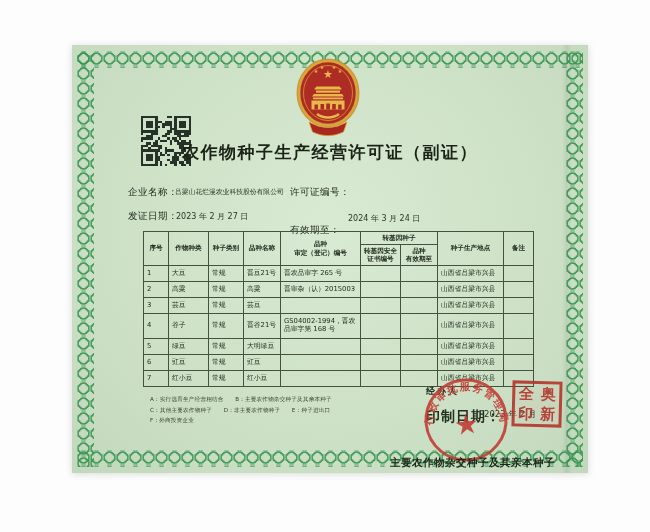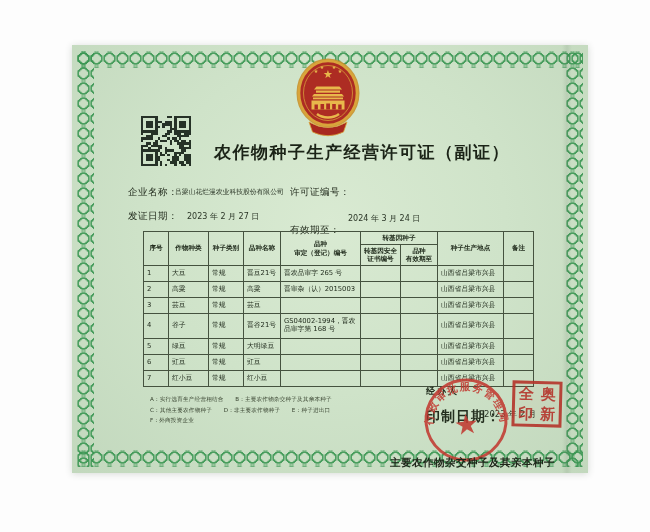--- a/index.html
+++ b/index.html
@@ -33,28 +33,28 @@
   .lace.bottom{left:5px;bottom:6px;right:5px;height:17px;}
   .lace.left{left:5px;top:6px;bottom:6px;width:17px;}
   .lace.right{right:5px;top:6px;bottom:6px;width:17px;}
 
   .qr{position:absolute;left:69px;top:68px;width:50px;height:56px;opacity:.92;}
   .emblem{position:absolute;left:224px;top:11px;width:64px;height:84px;}
 
   .title{
     position:absolute;left:0;top:96px;width:100%;text-align:center;
     font-family:"DejaVu Serif","Liberation Serif",serif;
-    font-size:17px;font-weight:bold;letter-spacing:1.5px;color:#1b2317;margin-left:32px;
+    font-size:17px;font-weight:bold;letter-spacing:1.5px;color:#1b2317;
   }
 
   .f-label{position:absolute;font-weight:normal;font-size:9.5px;letter-spacing:.5px;color:#20291b;}
   .f-value{position:absolute;font-size:8px;color:#2a3526;white-space:nowrap;}
   .v-company{left:103px;top:142px;font-size:6.8px;letter-spacing:0;}
   .v-license{left:281px;top:141px;font-size:8px;letter-spacing:.5px;}
-  .v-issue{left:104px;top:166px;margin-left:11px;}
+  .v-issue{left:104px;top:166px;}
   .v-expiry{left:276px;top:168px;}
 
   .tablewrap{position:absolute;left:71px;top:186px;}
   table{border-collapse:collapse;table-layout:fixed;width:390px;
     font-size:6.8px;color:#222d1e;}
   th,td{border:1px solid #45523f;padding:0 2px;overflow:hidden;vertical-align:middle;}
   th{font-weight:bold;white-space:pre-line;line-height:1.25;text-align:center;
      font-size:6.6px;height:12px;}
   tr.h2 th{height:20px;}
   td{height:15px;text-align:left;padding-left:3px;line-height:1.15;}

